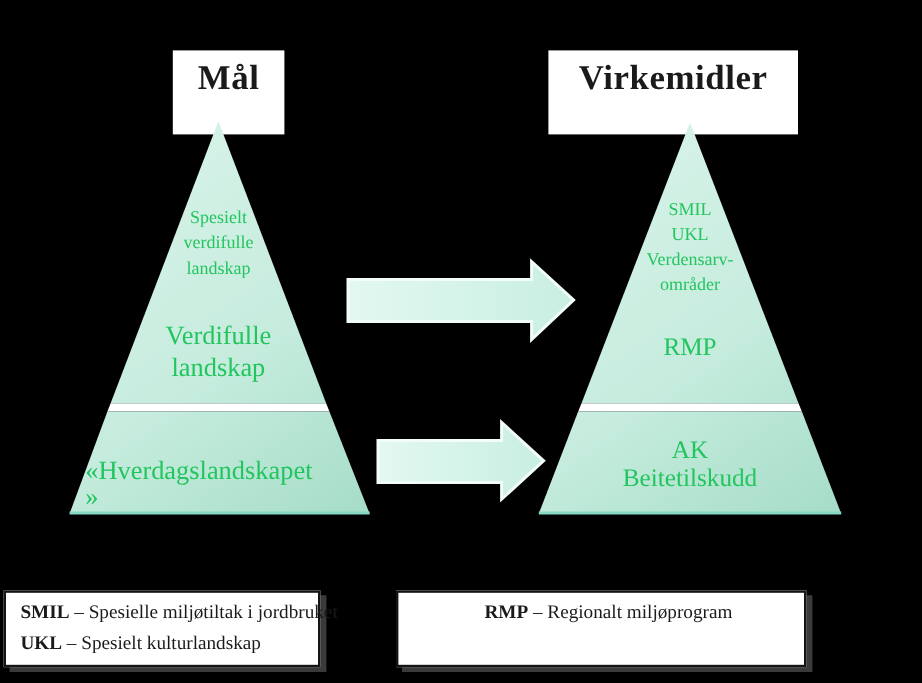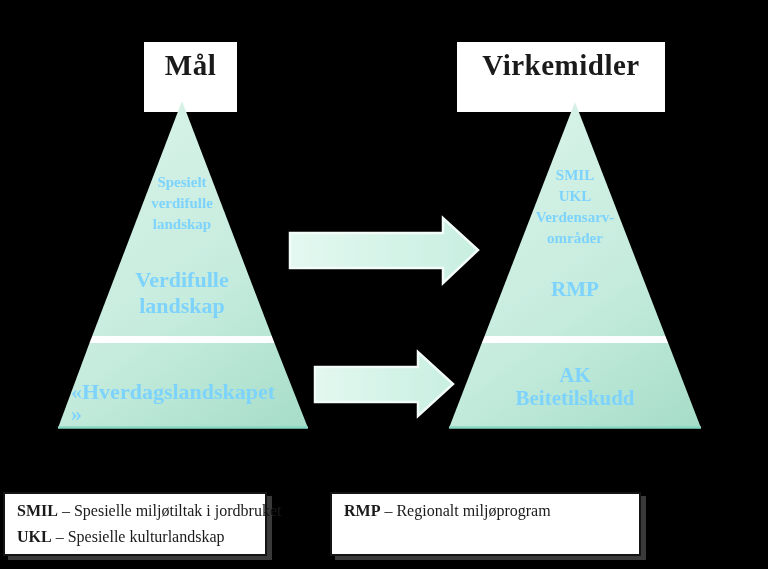--- a/index.html
+++ b/index.html
@@ -20,22 +20,22 @@
     padding-top: 5px;
     box-sizing: border-box;
     font-weight: bold;
     font-size: 29px;
     line-height: 36px;
     letter-spacing: 0.5px;
   }
   .tier-label {
     white-space: pre-line;
     text-align: center;
-    font-weight: bold;
-    color: #7dd3fc;
+    font-weight: normal;
+    color: #22c55e;
   }
   .tier-small  { font-size: 15px; line-height: 21px; }
   .tier-mid    { font-size: 22px; line-height: 26px; }
   .tier-big    { font-size: 21px; line-height: 23px; }
   .tier-left-align { text-align: left; line-height: 22px; font-size: 22px; }
   .legend-box {
     background: #ffffff;
     border: 2px solid #141414;
     box-sizing: border-box;
     padding: 4px 0 0 12px;
@@ -121,23 +121,23 @@
 områder</div>
   <div class="abs tier-label tier-big" style="left:515px; top:278px; width:120px;">RMP</div>
   <div class="abs tier-label tier-big" style="left:495px; top:364px; width:160px;">AK
 Beitetilskudd</div>
 
   <div class="abs legend-box" style="left:3px; top:492px; width:264px; height:64px;">
     <div class="legend-row">
       <span class="legend-abbr">SMIL</span><span> – Spesielle miljøtiltak i jordbruket</span>
     </div>
     <div class="legend-row">
-      <span class="legend-abbr">UKL</span><span> – Spesielle kulturlandskap</span>
+      <span class="legend-abbr">UKL</span><span> – Spesielt kulturlandskap</span>
     </div>
   </div>
 
-  <div class="abs legend-box" style="left:330px; top:492px; width:311px; height:64px;">
+  <div class="abs legend-box" style="left:330px; top:492px; width:342px; height:64px;text-align:center;">
     <div class="legend-row">
       <span class="legend-abbr">RMP</span><span> – Regionalt miljøprogram</span>
     </div>
   </div>
 
 </div>
 
 </body></html>

